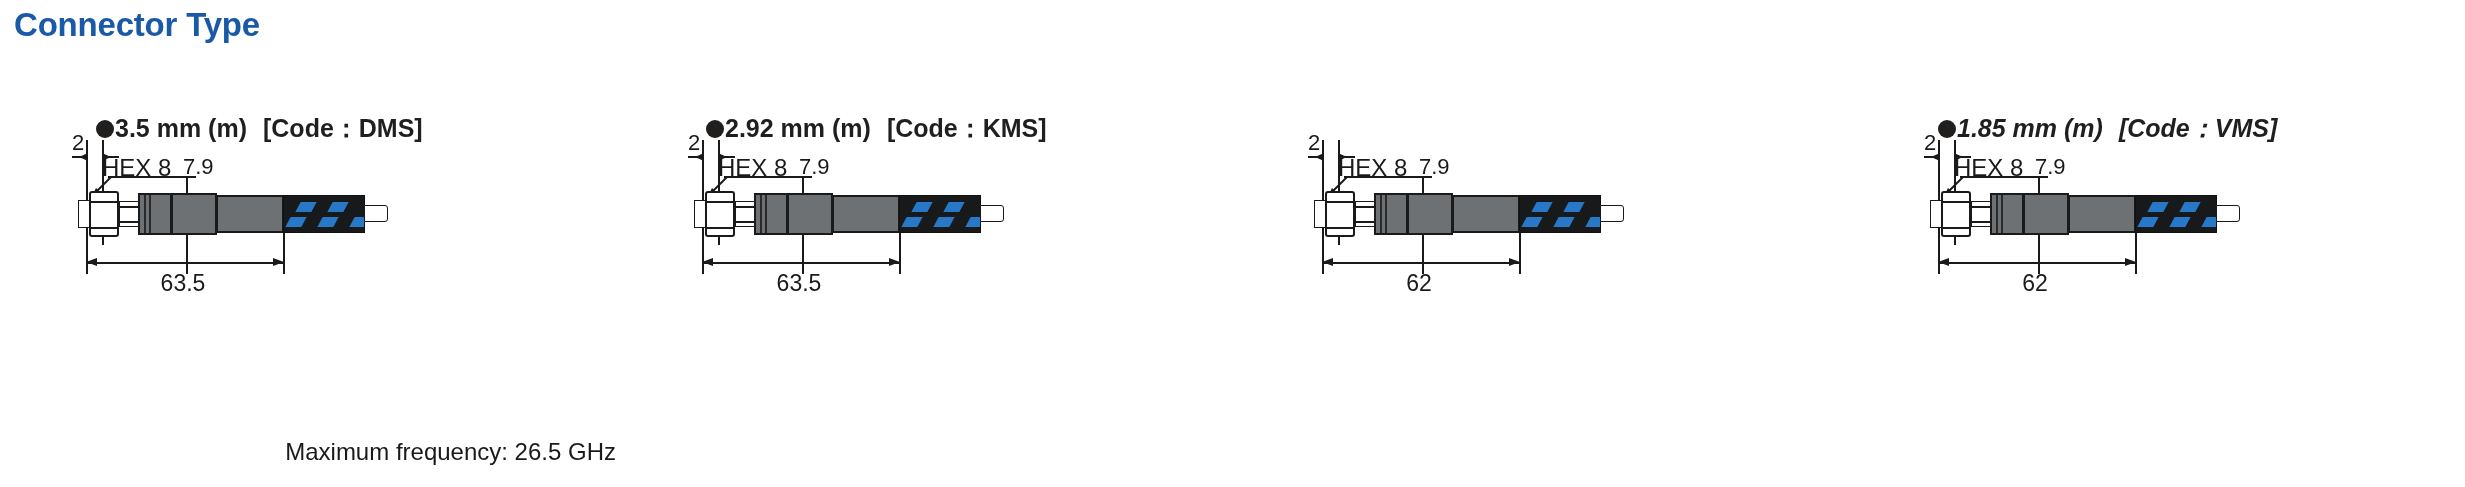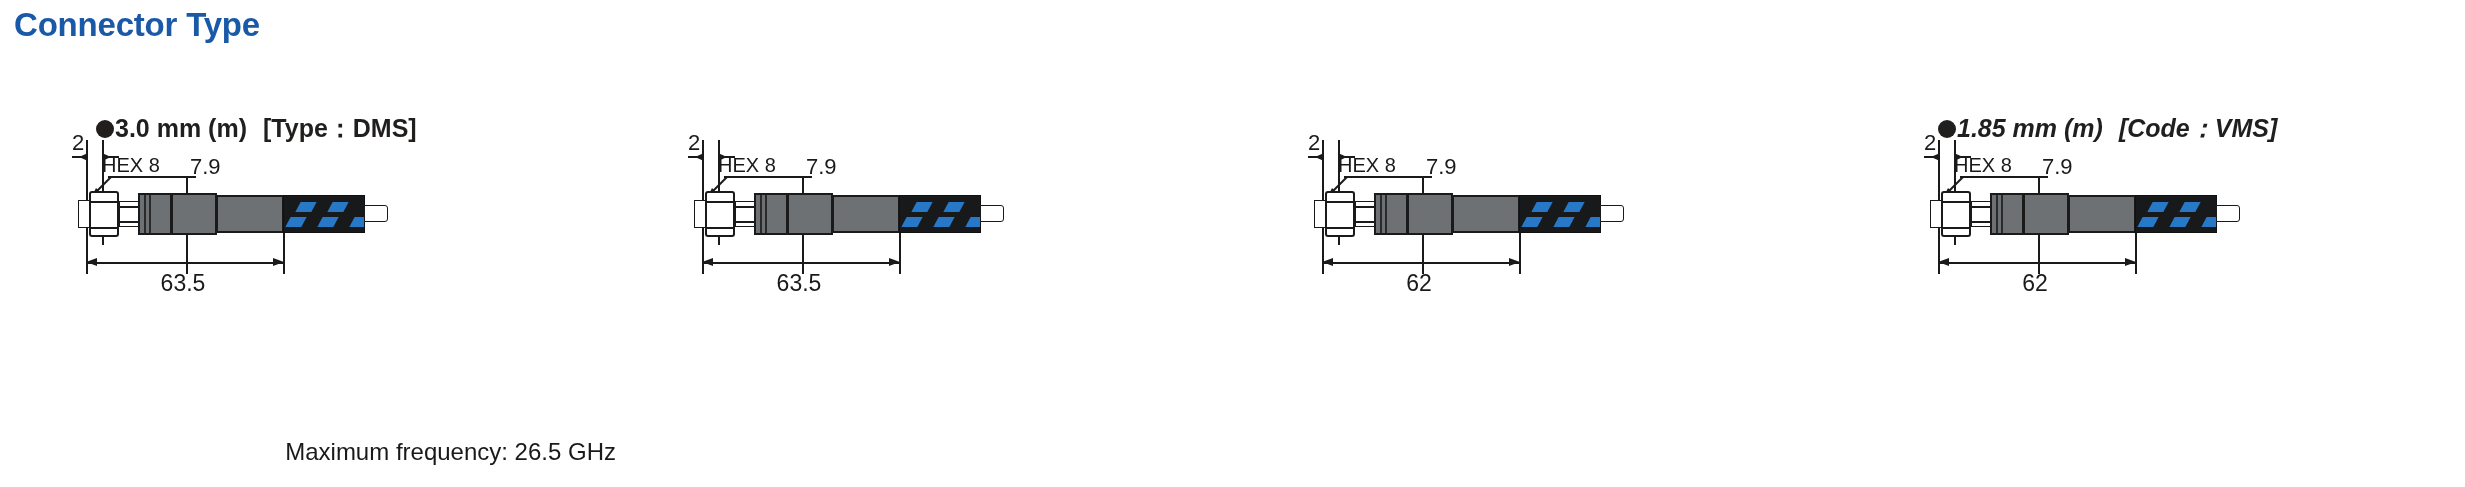--- a/index.html
+++ b/index.html
@@ -96,22 +96,22 @@
 
   
   .dim-txt {
     position: absolute;
     font-size: 22px;
     color: #1a1a1a;
     white-space: nowrap;
     font-family: "Liberation Sans", sans-serif;
   }
   .dim-2      { left: -6px;  top: 4px; }
-  .dim-hex    { left: 24px;  top: 28px; font-size: 20px; }
-  .dim-79     { left: 112px; top: 28px; }
+  .dim-hex    { left: 24px;  top: 28px; font-size: 24px; }
+  .dim-79     { left: 105px; top: 28px; }
   .dim-len    {
     left: 0; top: 144px; width: 210px;
     text-align: center; font-size: 23px;
   }
 
   
   .ln { position: absolute; background: #1a1a1a; }
   .vln { width: 1.5px; }
   .hln { height: 1.5px; }
 
@@ -280,21 +280,21 @@
 <body>
 
 <div class="page">
 
   <div class="page-title">Connector Type</div>
 
   <div class="panels">
 
     <div class="panel p0">
       <div class="panel-head">
-        <span class="bullet-dot"></span><span>3.0 mm (m)</span><span class="head-code">[Type：DMS]</span>
+        <span class="bullet-dot"></span><span>3.5 mm (m)</span><span class="head-code">[Code：DMS]</span>
       </div>
 
       <div class="drawing">
         <div class="dwg-inner">
           <div class="ln vln ext-a"></div>
           <div class="ln vln ext-b"></div>
           <div class="ln vln ext-c"></div>
           <div class="ln vln ext-d"></div>
           <div class="ln vln ext-f"></div>
 
@@ -344,20 +344,23 @@
           <div class="dim-arrow-l"></div>
           <div class="dim-arrow-r"></div>
           <div class="dim-txt dim-len">63.5</div>
         </div>
       </div>
 
       <div class="caption">Maximum frequency: 26.5 GHz</div>
     </div>
 
     <div class="panel p1">
+      <div class="panel-head">
+        <span class="bullet-dot"></span><span>2.92 mm (m)</span><span class="head-code">[Code：KMS]</span>
+      </div>
 
       <div class="drawing">
         <div class="dwg-inner">
           <div class="ln vln ext-a"></div>
           <div class="ln vln ext-b"></div>
           <div class="ln vln ext-c"></div>
           <div class="ln vln ext-d"></div>
           <div class="ln vln ext-f"></div>
 
           <div class="dim-txt dim-2">2</div>

